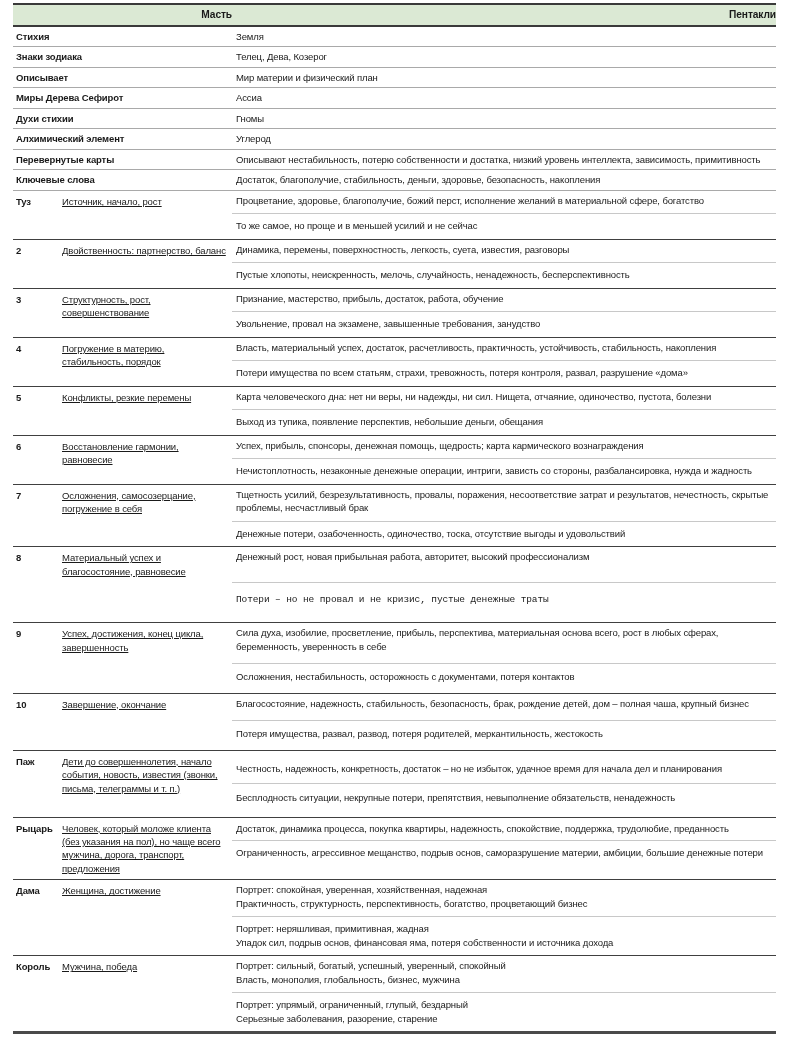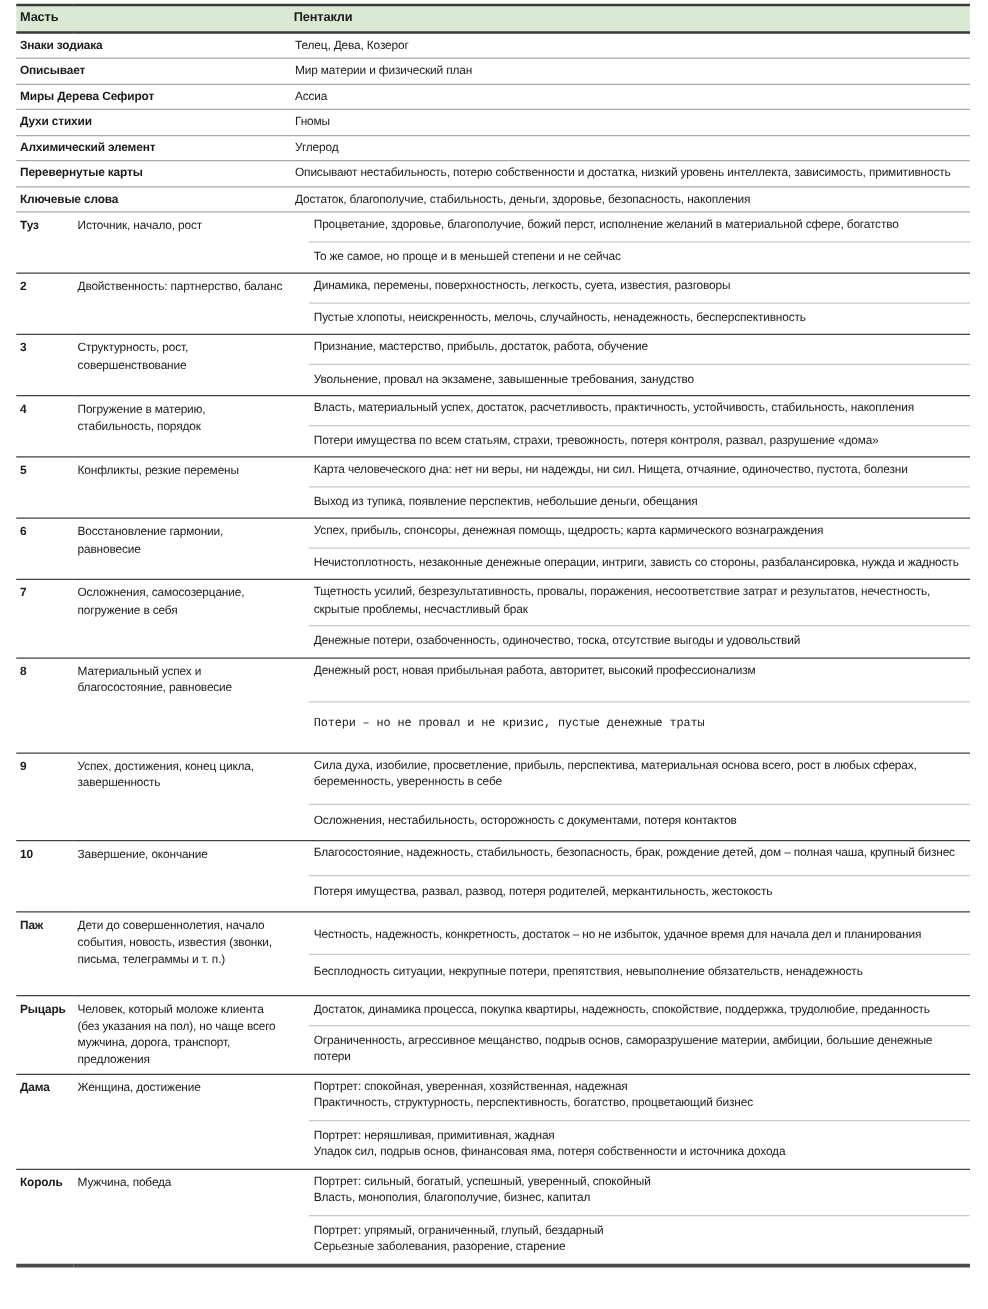--- a/index.html
+++ b/index.html
@@ -29,20 +29,21 @@
   .hdr-row {
     background: #dbe9d4;
   }
   .hdr-row td {
     border-top: 2px solid #3a3a3a;
     border-bottom: 2px solid #3a3a3a;
     font-weight: bold;
     font-size: 10.2px;
     padding: 4px 0 5px 3px;
     letter-spacing: -0.1px;
+    text-align: right;
   }
 
   
   .attr-row td {
     border-bottom: 1px solid #a9a9a9;
     font-size: 9.5px;
     padding: 3px 6px 3px 3px;
     vertical-align: top;
     line-height: 1.42;
     letter-spacing: -0.12px;
@@ -64,29 +65,29 @@
   }
   td.card-num {
     font-weight: bold;
     padding: 4px 2px 4px 3px;
     line-height: 1.42;
     white-space: nowrap;
   }
   td.card-key {
     padding: 4px 6px 4px 3px;
     line-height: 1.42;
+    text-decoration: underline;
   }
   td.card-mean {
     padding: 0;
   }
 
   .mean-block {
     padding: 3px 6px 3px 4px;
     line-height: 1.42;
-    margin-left: 15px;
   }
   .mean-block.upright {
     border-bottom: 1px solid #c8c8c8;
   }
   .mean-block .line2 {
     display: block;
   }
 
   
   .pad-lg .mean-block.upright { padding-bottom: 18px; }
@@ -118,20 +119,24 @@
       <col class="col-c">
   </colgroup>
   <tbody>
 
     <tr class="hdr-row">
       <td colspan="2">Масть</td>
       <td>Пентакли</td>
     </tr>
 
     <tr class="attr-row">
+      <td colspan="2" class="attr-label">Стихия</td>
+      <td class="attr-value">Земля</td>
+    </tr>
+    <tr class="attr-row">
       <td colspan="2" class="attr-label">Знаки зодиака</td>
       <td class="attr-value">Телец, Дева, Козерог</td>
     </tr>
     <tr class="attr-row">
       <td colspan="2" class="attr-label">Описывает</td>
       <td class="attr-value">Мир материи и физический план</td>
     </tr>
     <tr class="attr-row">
       <td colspan="2" class="attr-label">Миры Дерева Сефирот</td>
       <td class="attr-value">Ассиа</td>
@@ -151,21 +156,21 @@
     <tr class="attr-row">
       <td colspan="2" class="attr-label">Ключевые слова</td>
       <td class="attr-value">Достаток, благополучие, стабильность, деньги, здоровье, безопасность, накопления</td>
     </tr>
 
     <tr class="card-row pad-sm">
       <td class="card-num">Туз</td>
       <td class="card-key">Источник, начало, рост</td>
       <td class="card-mean">
         <div class="mean-block upright">Процветание, здоровье, благополучие, божий перст, исполнение желаний в материальной сфере, богатство</div>
-        <div class="mean-block reversed">То же самое, но проще и в меньшей степени и не сейчас</div>
+        <div class="mean-block reversed">То же самое, но проще и в меньшей усилий и не сейчас</div>
       </td>
     </tr>
 
     <tr class="card-row pad-sm">
       <td class="card-num">2</td>
       <td class="card-key">Двойственность: партнерство, баланс</td>
       <td class="card-mean">
         <div class="mean-block upright">Динамика, перемены, поверхностность, легкость, суета, известия, разговоры</div>
         <div class="mean-block reversed">Пустые хлопоты, неискренность, мелочь, случайность, ненадежность, бесперспективность</div>
       </td>
@@ -275,21 +280,21 @@
         </div>
       </td>
     </tr>
 
     <tr class="card-row pad-sm last-row">
       <td class="card-num">Король</td>
       <td class="card-key">Мужчина, победа</td>
       <td class="card-mean">
         <div class="mean-block upright">
           <span>Портрет: сильный, богатый, успешный, уверенный, спокойный</span>
-          <span class="line2">Власть, монополия, благополучие, бизнес, капитал</span>
+          <span class="line2">Власть, монополия, глобальность, бизнес, мужчина</span>
         </div>
         <div class="mean-block reversed">
           <span>Портрет: упрямый, ограниченный, глупый, бездарный</span>
           <span class="line2">Серьезные заболевания, разорение, старение</span>
         </div>
       </td>
     </tr>
 
   </tbody>
 </table>

